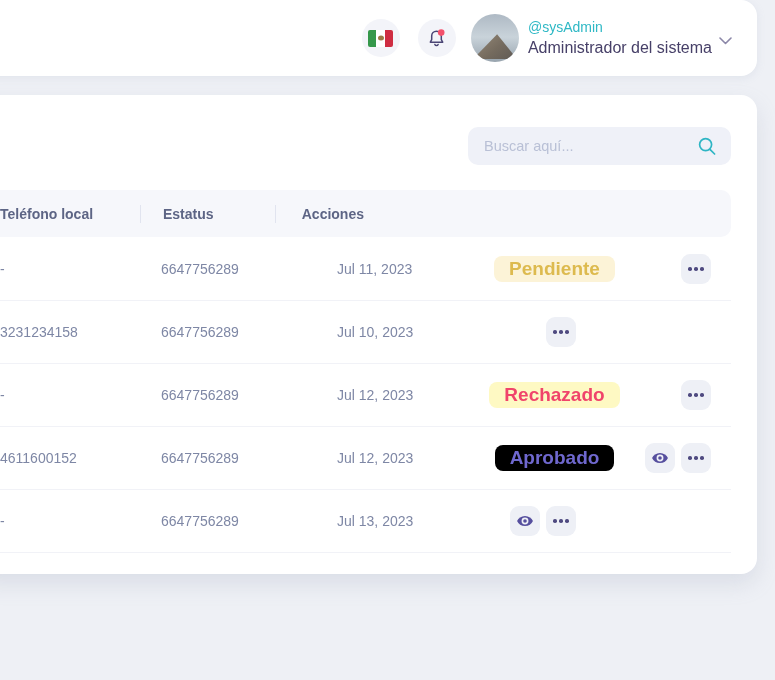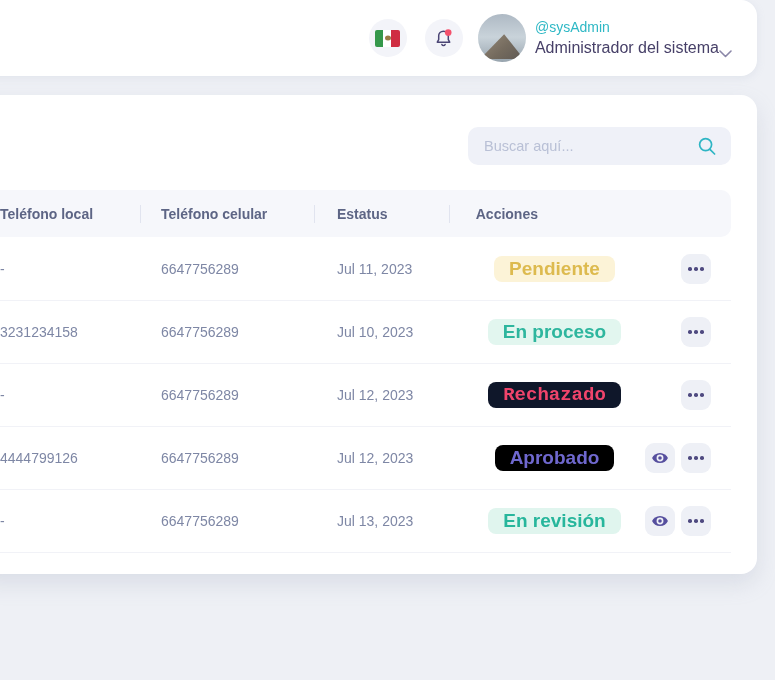--- a/index.html
+++ b/index.html
@@ -18,21 +18,21 @@
     background:linear-gradient(90deg,#35984b 0 33%,#ffffff 33% 66%,#cf2d42 66% 100%); }
   .flag::after { content:''; position:absolute; left:50%; top:50%; width:6px; height:5px;
     transform:translate(-50%,-50%); background:#9b7b46; border-radius:50%; }
   .avatar { width:48px; height:48px; border-radius:50%; margin-left:15px; position:relative;
     overflow:hidden; background:linear-gradient(180deg,#aeb9c4 0%,#c9d3da 48%,#98a4ae 100%); cursor:pointer; }
   .avatar::after { content:''; position:absolute; left:4%; bottom:6%; width:92%; height:52%;
     background:linear-gradient(135deg,#92836f 0%,#6e6253 55%,#57504a 100%);
     clip-path:polygon(55% 0, 100% 100%, 0 100%); opacity:.9; }
   .user-info { margin-left:9px; display:flex; flex-direction:column; justify-content:center; cursor:pointer; }
   .username { font-size:14px; color:#2eb8c5; line-height:1.35; }
-  .role-row { display:flex; align-items:flex-end; gap:0; }
+  .role-row { display:flex; align-items:flex-start; gap:7px; }
   .role { font-size:16px; color:#474068; line-height:1.35; }
   .chevron { display:flex; align-items:center; }
 
   
   .card { position:absolute; left:-20px; top:95px; width:777px; height:479px;
     background:#ffffff; border-radius:0 16px 16px 0;
     box-shadow:0 10px 22px rgba(140,150,175,.20); }
 
   .search-box { position:absolute; left:488px; top:32px; width:263px; height:38px;
     background:#eff1f8; border-radius:10px; display:flex; align-items:center; padding:0 14px 0 16px; }
@@ -56,21 +56,21 @@
 
   .trow { position:absolute; left:0; width:751px; height:63px;
     display:flex; align-items:center; padding-left:20px;
     font-size:14px; color:#7e87a5; border-bottom:1px solid #f1f2f7; }
   .td { display:flex; align-items:center; }
 
   .badge { display:inline-flex; align-items:center; justify-content:center;
     height:26px; padding:0 15px; border-radius:8px; font-size:19px; font-weight:600; }
   .badge-pendiente { background:#fcf3d7; color:#ddba4e; }
   .badge-proceso   { background:#e2f6ef; color:#2eb69e; }
-  .badge-rechazado { background:#0f172a; color:#f0446b;font-family:Liberation Mono, monospace; }
+  .badge-rechazado { background:#fef9c3; color:#f0446b; }
   .badge-aprobado  { background:#000000; color:#6f68ce; }
   .badge-revision  { background:#e0f5ee; color:#27b69c; }
 
   .act-btn { width:30px; height:30px; border-radius:9px; background:#eef0f6; border:none;
     display:flex; align-items:center; justify-content:center; cursor:pointer; }
   .act-btn + .act-btn { margin-left:6px; }
   .dots { display:flex; gap:2.5px; }
   .dots span { width:3.5px; height:3.5px; border-radius:50%; background:#4f4a80; }
 </style>
 </head>
@@ -110,21 +110,20 @@
       <span class="search-icon">
         <svg width="20" height="20" viewBox="0 0 20 20">
           <circle cx="8.6" cy="8.6" r="6" fill="none" stroke="#2eb5c4" stroke-width="1.7"></circle>
           <line x1="13.2" y1="13.6" x2="17.6" y2="18" stroke="#2eb5c4" stroke-width="1.7" stroke-linecap="round"></line>
         </svg>
       </span>
     </div>
 
     <div class="thead">
       <div class="th c1">Teléfono local</div>
-      <div class="th c2">Teléfono celular</div>
       <div class="th c4">Estatus</div>
       <div class="th c5">Acciones</div>
     </div>
 
     <div class="trow" style="top:143px;">
       <div class="td c1">-</div>
       <div class="td c2">6647756289</div>
       <div class="td c3">Jul 11, 2023</div>
       <div class="td c4">
           <span class="badge badge-pendiente">Pendiente</span>
@@ -137,23 +136,20 @@
               <span></span>
             </span>
         </button>
       </div>
     </div>
 
     <div class="trow" style="top:206px;">
       <div class="td c1">3231234158</div>
       <div class="td c2">6647756289</div>
       <div class="td c3">Jul 10, 2023</div>
-      <div class="td c4">
-          <span class="badge badge-proceso">En proceso</span>
-        </div>
       <div class="td c5">
         <button class="act-btn">
           <span class="dots">
               <span></span>
               <span></span>
               <span></span>
             </span>
         </button>
       </div>
     </div>
@@ -170,21 +166,21 @@
           <span class="dots">
               <span></span>
               <span></span>
               <span></span>
             </span>
         </button>
       </div>
     </div>
 
     <div class="trow" style="top:332px;">
-      <div class="td c1">4444799126</div>
+      <div class="td c1">4611600152</div>
       <div class="td c2">6647756289</div>
       <div class="td c3">Jul 12, 2023</div>
       <div class="td c4">
           <span class="badge badge-aprobado">Aprobado</span>
         </div>
       <div class="td c5">
         <button class="act-btn">
           <svg width="18" height="18" viewBox="0 0 24 24">
             <path d="M12 5.2 C7.1 5.2 3.1 8 1.4 12 3.1 16 7.1 18.8 12 18.8 s8.9-2.8 10.6-6.8 C20.9 8 16.9 5.2 12 5.2 Z" fill="#564f9e"></path>
             <circle cx="12" cy="12" r="4.6" fill="#eef0f6"></circle>
@@ -198,23 +194,20 @@
               <span></span>
             </span>
         </button>
       </div>
     </div>
 
     <div class="trow" style="top:395px;">
       <div class="td c1">-</div>
       <div class="td c2">6647756289</div>
       <div class="td c3">Jul 13, 2023</div>
-      <div class="td c4">
-          <span class="badge badge-revision">En revisión</span>
-        </div>
       <div class="td c5">
         <button class="act-btn">
           <svg width="18" height="18" viewBox="0 0 24 24">
             <path d="M12 5.2 C7.1 5.2 3.1 8 1.4 12 3.1 16 7.1 18.8 12 18.8 s8.9-2.8 10.6-6.8 C20.9 8 16.9 5.2 12 5.2 Z" fill="#564f9e"></path>
             <circle cx="12" cy="12" r="4.6" fill="#eef0f6"></circle>
             <circle cx="12" cy="12" r="2.4" fill="#564f9e"></circle>
           </svg>
         </button>
         <button class="act-btn">
           <span class="dots">

